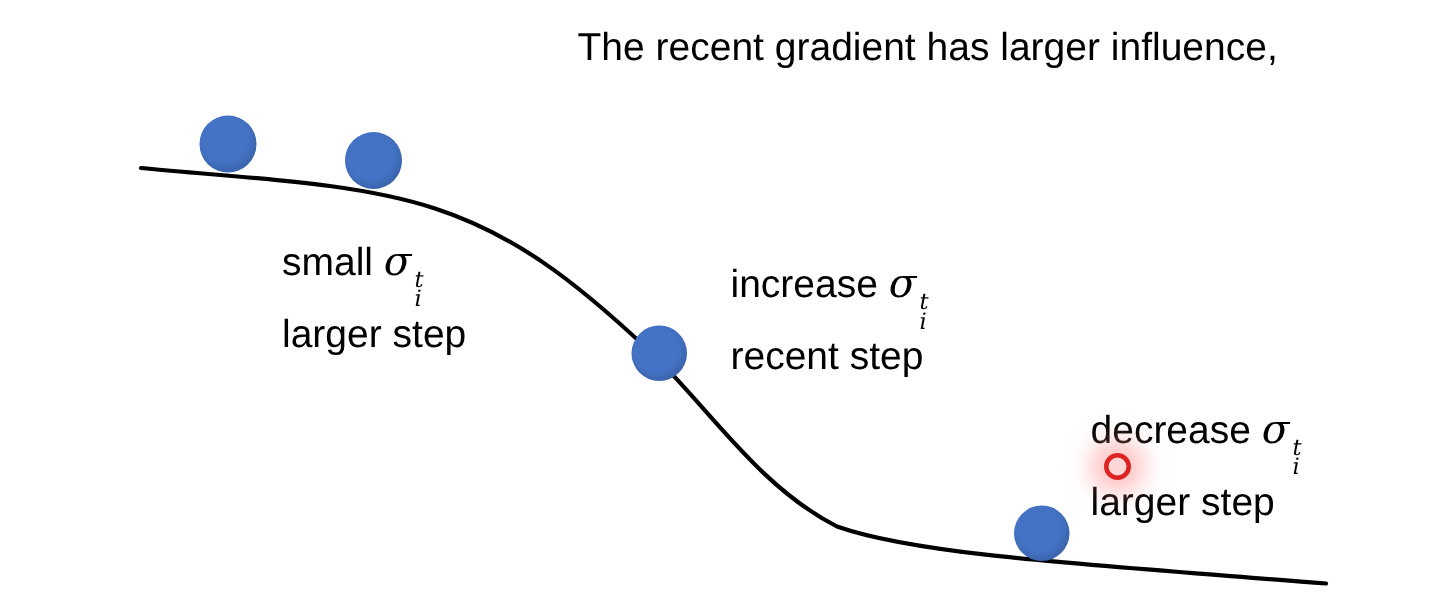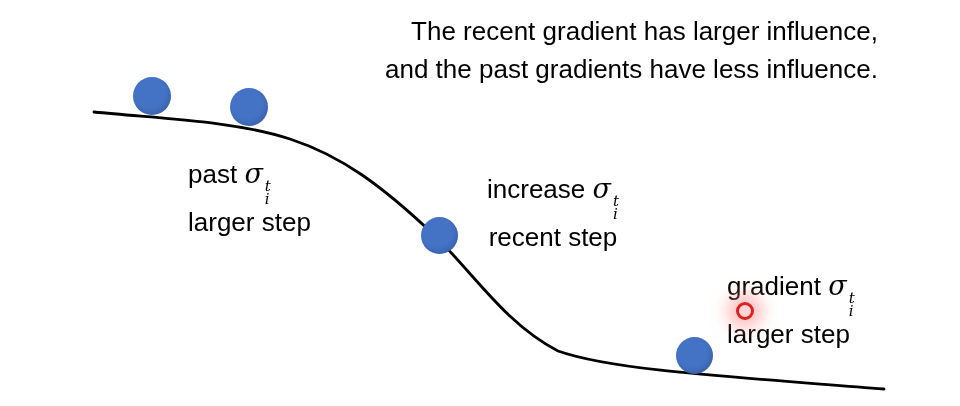--- a/index.html
+++ b/index.html
@@ -34,35 +34,34 @@
   .b3 { left: 421px; top: 217px; width: 37px; height: 37px; }
   .b4 { left: 676px; top: 337px; width: 37px; height: 37px; }
 
   .caption {
     position: absolute;
     left: 385px;
     top: 12px;
     font-size: 26px;
     line-height: 38px;
     white-space: nowrap;
-    text-align: right;
   }
 
   .label {
     position: absolute;
     font-size: 26px;
   }
   .mline {
     white-space: nowrap;
     line-height: 32px;
   }
   .mline.line2 {
   }
   .label-small    { left: 188px; top: 158px; }
-  .label-increase { left: 487px; top: 173px; text-align: center; }
+  .label-increase { left: 487px; top: 173px; }
   .label-decrease { left: 727px; top: 270px; }
 
   .sigma {
     font-family: "DejaVu Serif", serif;
     font-style: italic;
     font-size: 27px;
   }
   .stack {
     display: inline-flex;
     flex-direction: column;
@@ -96,46 +95,45 @@
     <path d="M 94 112 C 165 119 235 121 290 139 C 342 156 382 186 432 233 C 472 271 505 324 558 351 C 612 370 720 376 884 389" fill="none" stroke="#000000" stroke-width="2.8" stroke-linecap="round"></path>
   </svg>
 
   <div class="ball b1"></div>
   <div class="ball b2"></div>
   <div class="ball b3"></div>
   <div class="ball b4"></div>
 
   <div class="caption">
     <div class="cap-line">The recent gradient has larger influence,</div>
-    <div class="cap-line">and the past gradients have less influence.</div>
   </div>
 
   <div class="label label-small">
     <div class="mline">
-      <span>past </span><span class="sigma">σ</span><span class="stack">
+      <span>small </span><span class="sigma">σ</span><span class="stack">
           <span class="sup">t</span>
           <span class="sub">i</span>
         </span>
     </div>
     <div class="mline line2">larger step</div>
   </div>
 
   <div class="label label-increase">
     <div class="mline">
       <span>increase </span><span class="sigma">σ</span><span class="stack">
           <span class="sup">t</span>
           <span class="sub">i</span>
         </span>
     </div>
     <div class="mline line2">recent step</div>
   </div>
 
   <div class="label label-decrease">
     <div class="mline">
-      <span>gradient </span><span class="sigma">σ</span><span class="stack">
+      <span>decrease </span><span class="sigma">σ</span><span class="stack">
           <span class="sup">t</span>
           <span class="sub">i</span>
         </span>
     </div>
     <div class="mline line2">larger step</div>
   </div>
 
   <div class="laser"></div>
 
 </div>

